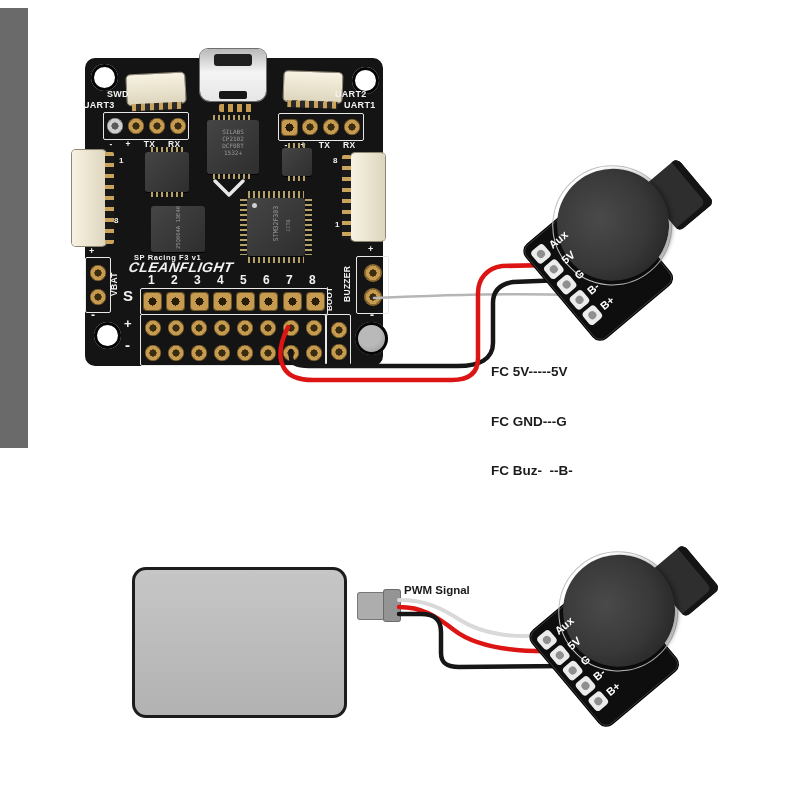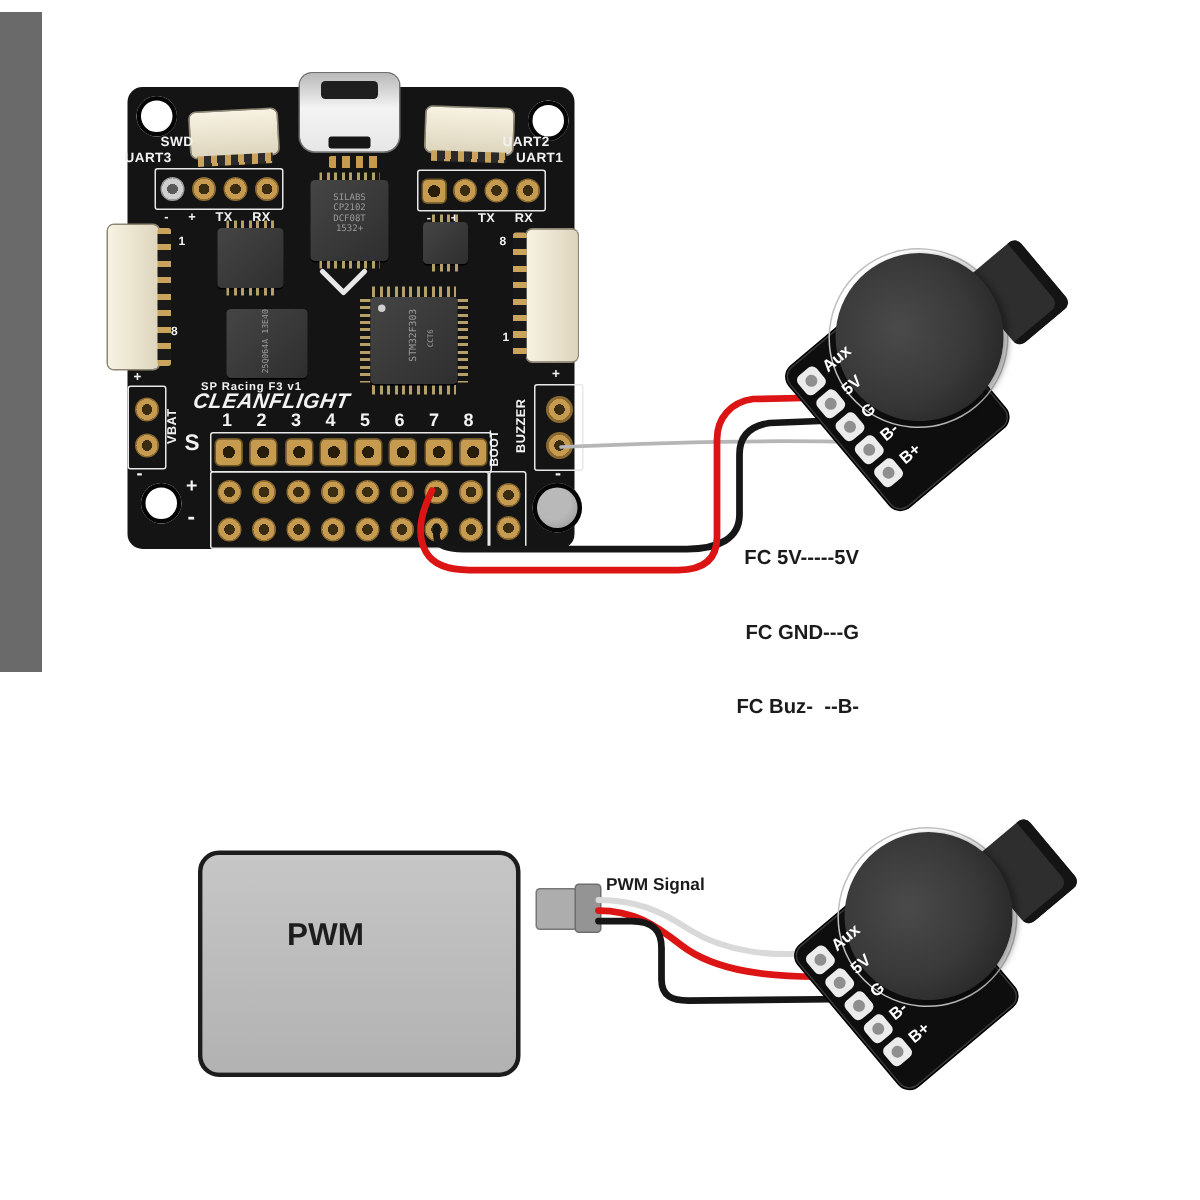--- a/index.html
+++ b/index.html
@@ -242,29 +242,28 @@
     <i class="bz-pad" style="top:88px;"></i>
     <span class="bz-lbl" style="top:8px;">Aux</span>
     <span class="bz-lbl" style="top:28px;">5V</span>
     <span class="bz-lbl" style="top:48px;">G</span>
     <span class="bz-lbl" style="top:68px;">B-</span>
     <span class="bz-lbl" style="top:88px;">B+</span>
   </div>
   <div class="bz-cyl"></div>
 </div>
 
-<div class="abs note" style="left:491px;top:331px;text-align:right;">
+<div class="abs note" style="left:491px;top:331px;">
   <div>FC 5V-----5V</div>
   <div>FC GND---G</div>
   <div>FC Buz-  --B-</div>
 </div>
 
 <div class="abs rx">
   <div class="rx-title">
-    <div>PWM</div>
   </div>
 </div>
 
 <div class="abs plug1"></div>
 <div class="abs plug2"></div>
 <div class="abs pwm-lbl">PWM Signal</div>
 
 <div class="abs bz" style="left:550px;top:556px;">
   <div class="bz-arc"></div>
   <div class="bz-tab"></div>

